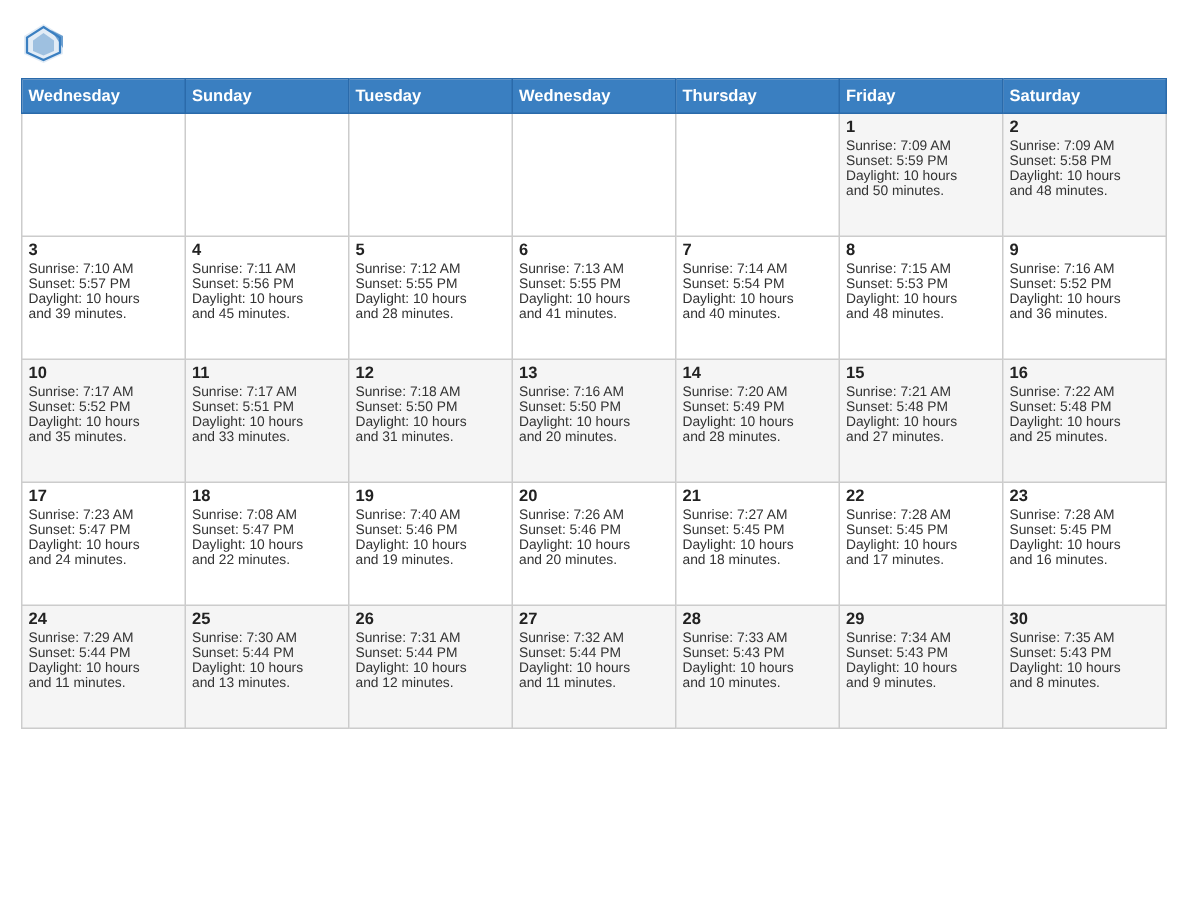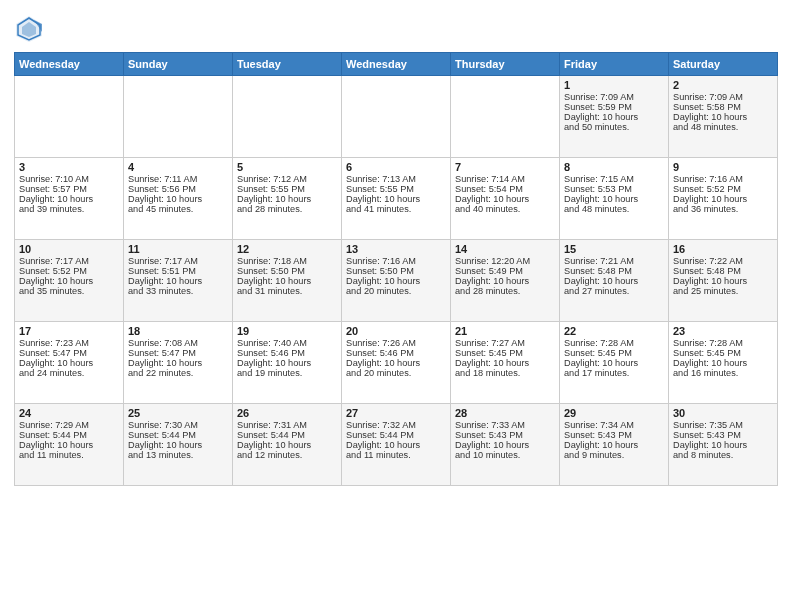--- a/index.html
+++ b/index.html
@@ -227,21 +227,21 @@
           </td>
           <td>
             <span class="day-num">13</span>
             <div>Sunrise: 7:16 AM</div>
             <div>Sunset: 5:50 PM</div>
             <div>Daylight: 10 hours</div>
             <div>and 20 minutes.</div>
           </td>
           <td>
             <span class="day-num">14</span>
-            <div>Sunrise: 12:20 AM</div>
+            <div>Sunrise: 7:20 AM</div>
             <div>Sunset: 5:49 PM</div>
             <div>Daylight: 10 hours</div>
             <div>and 28 minutes.</div>
           </td>
           <td>
             <span class="day-num">15</span>
             <div>Sunrise: 7:21 AM</div>
             <div>Sunset: 5:48 PM</div>
             <div>Daylight: 10 hours</div>
             <div>and 27 minutes.</div>

